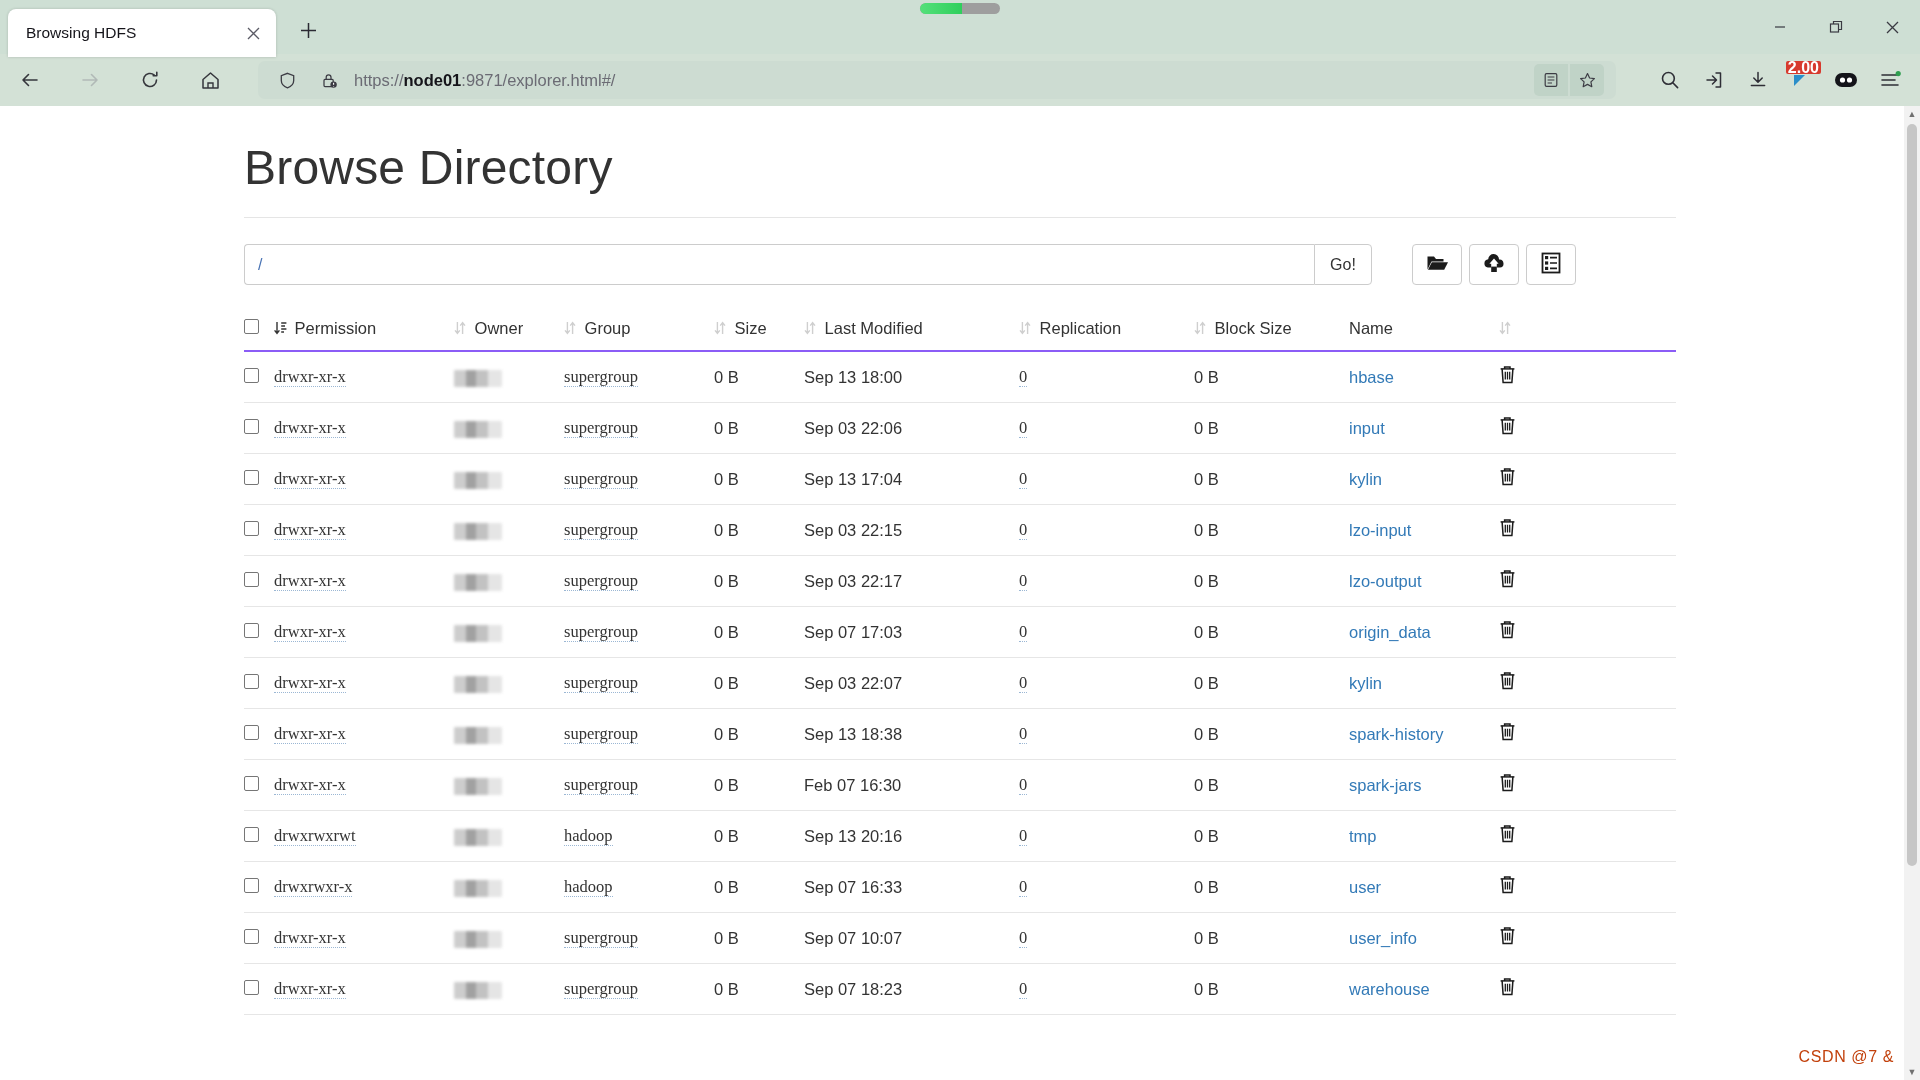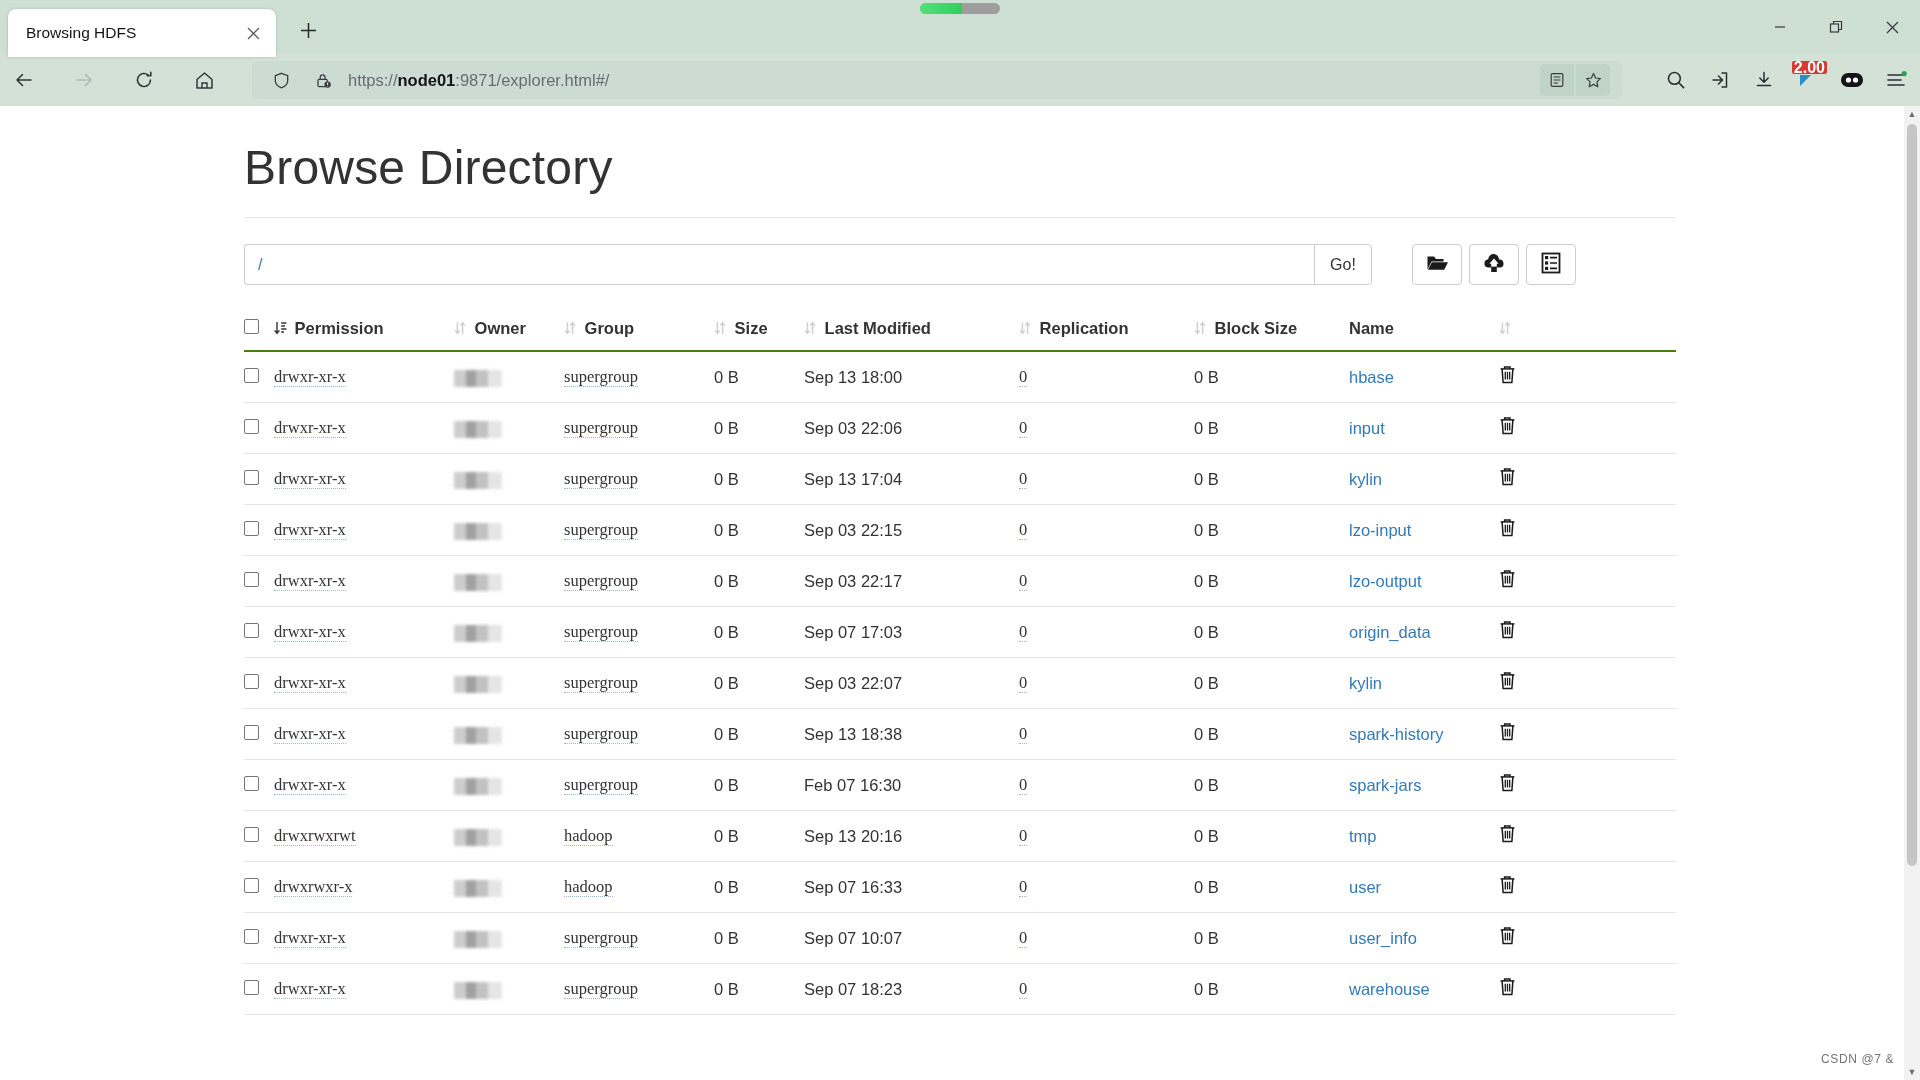--- a/index.html
+++ b/index.html
@@ -42,21 +42,21 @@
     width: 80px; height: 11px; background: #9e9e9e; border-radius: 6px; overflow: hidden;
   }
   .progress-bar { width: 53%; height: 100%; background: linear-gradient(90deg,#54e07a,#2fcf5c); border-radius: 6px 0 0 6px; }
 
   .wincontrols { position: absolute; right: 0; top: 0; height: 54px; display: flex; align-items: center; }
   .wc {
     width: 56px; height: 42px; display: flex; align-items: center; justify-content: center;
     color: #3a3a42; font-size: 16px;
   }
 
-  .navbar { height: 52px; display: flex; align-items: center; padding: 0 4px; gap: 20px; background: #d3e1d6; }
+  .navbar { height: 52px; display: flex; align-items: center; padding: 0 10px; gap: 20px; background: #d3e1d6; }
   .navbtn {
     width: 40px; height: 40px; border-radius: 6px; display: flex;
     align-items: center; justify-content: center; color: #35363c;
   }
   .navbtn.disabled { opacity: .45; }
   .urlbar {
     flex: 1; height: 38px; background: #cddcd2; border-radius: 7px;
     display: flex; align-items: center; padding: 0 12px; margin: 0 8px; gap: 8px;
   }
   .url-text { font-size: 16.5px; color: #6b6b74; white-space: nowrap; }
@@ -109,22 +109,22 @@
   }
   .search-wrap { display: flex; align-items: center; gap: 10px; font-size: 17px; color: #333; }
   .search-input {
     height: 38px; width: 192px; border: 1px solid #ccc; border-radius: 4px;
     padding: 0 10px; font-size: 15px; outline: none; background: #fff;
     font-family: "Liberation Sans", sans-serif;
   }
 
   table.hdfs { width: 100%; border-collapse: collapse; }
   table.hdfs thead th {
-    text-align: left; font-size: 16.5px; font-weight: 700; color: #333;
-    padding: 10px 8px 12px 0; border-bottom: 2px solid #4d7c0f; white-space: nowrap;
+    text-align: left; font-size: 16.5px; font-weight: 400; color: #333;
+    padding: 10px 8px 12px 0; border-bottom: 2px solid #8b5cf6; white-space: nowrap;
     vertical-align: bottom;
   }
   table.hdfs tbody td {
     font-size: 16.5px; color: #333; padding: 13px 8px 13px 0;
     border-bottom: 1px solid #e6e6e6; white-space: nowrap; vertical-align: middle;
   }
   .sort-ico { display: inline-block; width: 16px; color: #cfcfcf; font-size: 14px; vertical-align: middle; }
   .sort-ico.active { color: #333; }
   .th-check, .td-check { width: 30px; padding-right: 0 !important; }
   .cb { width: 15px; height: 15px; border: 1px solid #767676; border-radius: 2px; background: #fff; display: inline-block; }
@@ -145,21 +145,21 @@
   .col-rep { width: 175px; }
   .col-bsize { width: 155px; }
   .col-name { width: 150px; }
 
   
   .pg-scroll { position: absolute; right: 0; top: 106px; width: 16px; height: 974px; background: #f2f2f2; }
   .pg-scroll .thumb { position: absolute; top: 2px; left: 3px; width: 10px; height: 742px; background: #c6c6c6; border-radius: 5px; }
   .pg-scroll .arrow { position: absolute; left: 0; width: 16px; height: 16px; display: flex; align-items: center; justify-content: center; font-size: 9px; color: #707070; }
 
   .watermark {
-    position: absolute; right: 26px; bottom: 14px; font-size: 12px; color: #737373;
+    position: absolute; right: 26px; bottom: 14px; font-size: 16px; color: #c2410c;
     letter-spacing: .6px; display: flex; align-items: center; gap: 3px;
   }
 </style>
 </head>
 <body>
 
 <div class="browser">
 
   <div class="tabstrip">
     <div class="tab">

